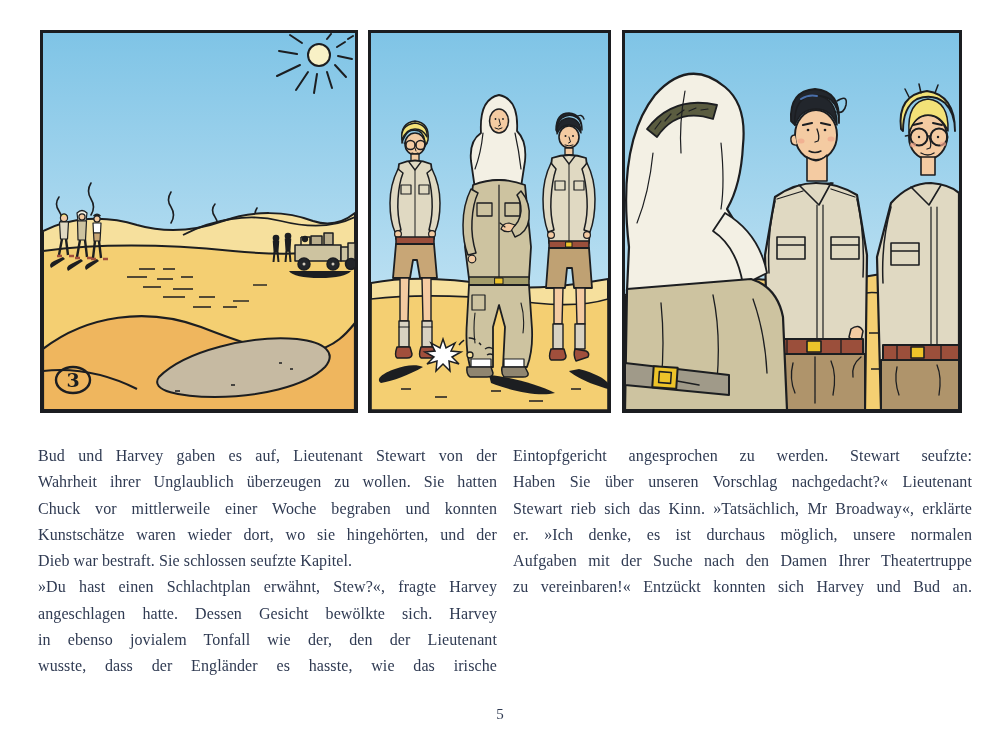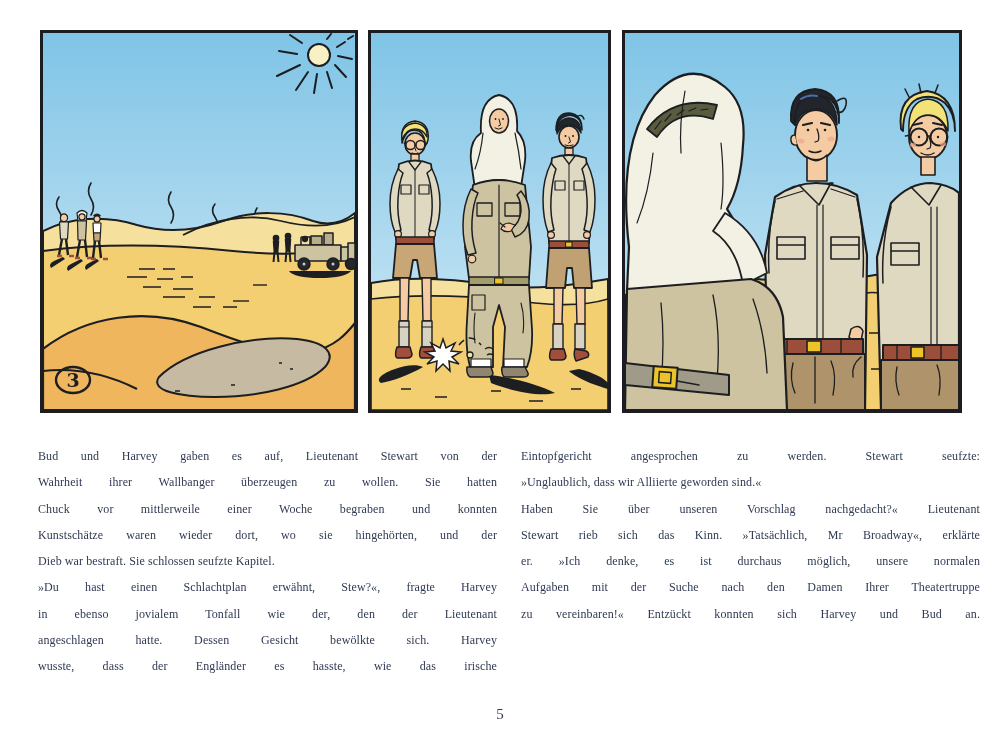--- a/index.html
+++ b/index.html
@@ -6,23 +6,23 @@
   .page{position:relative;width:1000px;height:745px;background:#ffffff;overflow:hidden;
         font-family:"Liberation Serif",serif;}
   .strip{position:absolute;left:40px;top:30px;display:flex;}
   .panel{border:3px solid #1b1d20;background:#cfe9f5;padding:0;margin:0;height:377px;box-sizing:content-box;}
   .panel svg{display:block;}
   .panel-1{width:312px;margin-right:10px;}
   .panel-2{width:237px;margin-right:11px;}
   .panel-3{width:334px;}
   .text-block{position:absolute;top:443px;left:0;width:1000px;}
   .column{position:absolute;top:0;width:459px;color:var(--text-ink,#2f3a52);
-          font-size:12px;line-height:26.3px;letter-spacing:.1px;}
+          font-size:16px;line-height:26.3px;letter-spacing:.1px;}
   .column-left{left:38px;}
-  .column-right{left:513px;margin-left:8px;}
+  .column-right{left:513px;}
   .line{text-align:justify;text-align-last:justify;white-space:normal;}
   .line.end{text-align-last:left;}
   .page-number{position:absolute;top:706px;left:0;width:1000px;text-align:center;
                color:var(--text-ink,#2f3a52);font-size:15px;}
   svg [data-name]{pointer-events:none;}
 </style>
 </head>
 <body>
 
 <div class="page" data-name="comic-page">
@@ -344,32 +344,31 @@
           <path d="M52,348 l22,4" stroke-width="1.5" fill="none"></path>
         </g>
       </svg>
     </figure>
 
   </div>
 
   <div class="text-block" data-name="story-text">
     <div class="column column-left" data-name="text-column-left">
         <div class="line" data-name="text-line">Bud und Harvey gaben es auf, Lieutenant Stewart von der</div>
-        <div class="line" data-name="text-line">Wahrheit ihrer Wallbanger überzeugen zu wollen. Sie hatten</div>
+        <div class="line" data-name="text-line">Wahrheit ihrer Unglaublich überzeugen zu wollen. Sie hatten</div>
         <div class="line" data-name="text-line">Chuck vor mittlerweile einer Woche begraben und konnten</div>
         <div class="line" data-name="text-line">Kunstschätze waren wieder dort, wo sie hingehörten, und der</div>
         <div class="line end" data-name="text-line">Dieb war bestraft. Sie schlossen seufzte Kapitel.</div>
         <div class="line" data-name="text-line">»Du hast einen Schlachtplan erwähnt, Stew?«, fragte Harvey</div>
+        <div class="line" data-name="text-line">angeschlagen hatte. Dessen Gesicht bewölkte sich. Harvey</div>
         <div class="line" data-name="text-line">in ebenso jovialem Tonfall wie der, den der Lieutenant</div>
-        <div class="line" data-name="text-line">angeschlagen hatte. Dessen Gesicht bewölkte sich. Harvey</div>
         <div class="line" data-name="text-line">wusste, dass der Engländer es hasste, wie das irische</div>
       </div>
     <div class="column column-right" data-name="text-column-right">
         <div class="line" data-name="text-line">Eintopfgericht angesprochen zu werden. Stewart seufzte:</div>
-        <div class="line end" data-name="text-line">»Unglaublich, dass wir Alliierte geworden sind.«</div>
         <div class="line" data-name="text-line">Haben Sie über unseren Vorschlag nachgedacht?« Lieutenant</div>
         <div class="line" data-name="text-line">Stewart rieb sich das Kinn. »Tatsächlich, Mr Broadway«, erklärte</div>
         <div class="line" data-name="text-line">er. »Ich denke, es ist durchaus möglich, unsere normalen</div>
         <div class="line" data-name="text-line">Aufgaben mit der Suche nach den Damen Ihrer Theatertruppe</div>
         <div class="line" data-name="text-line">zu vereinbaren!« Entzückt konnten sich Harvey und Bud an.</div>
       </div>
   </div>
 
   <div class="page-number" data-name="page-number">5</div>
 

